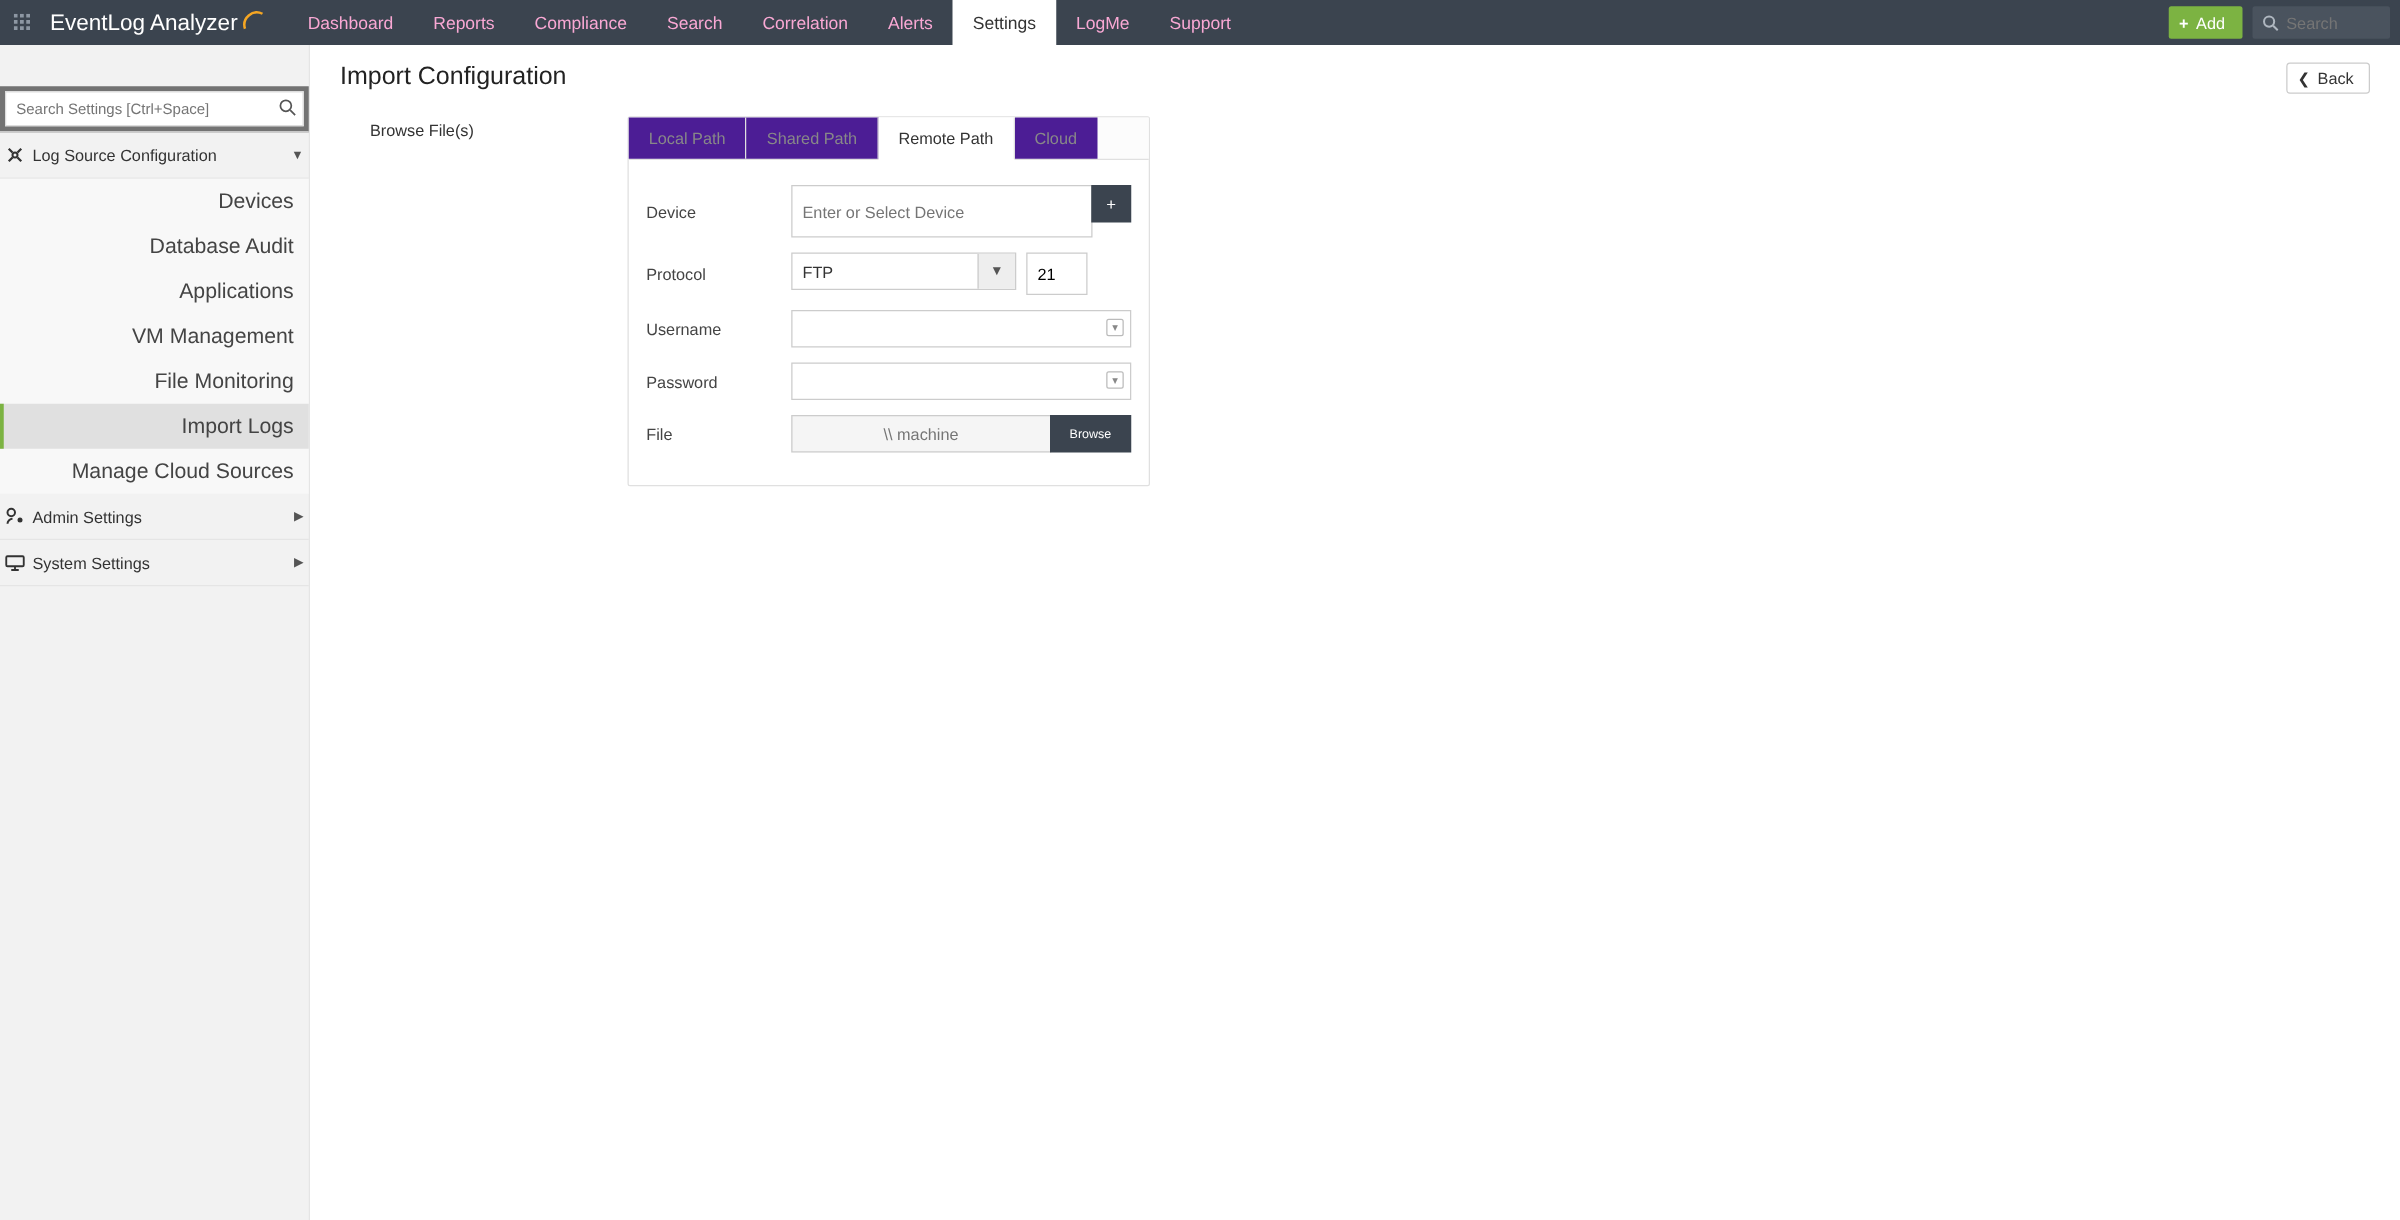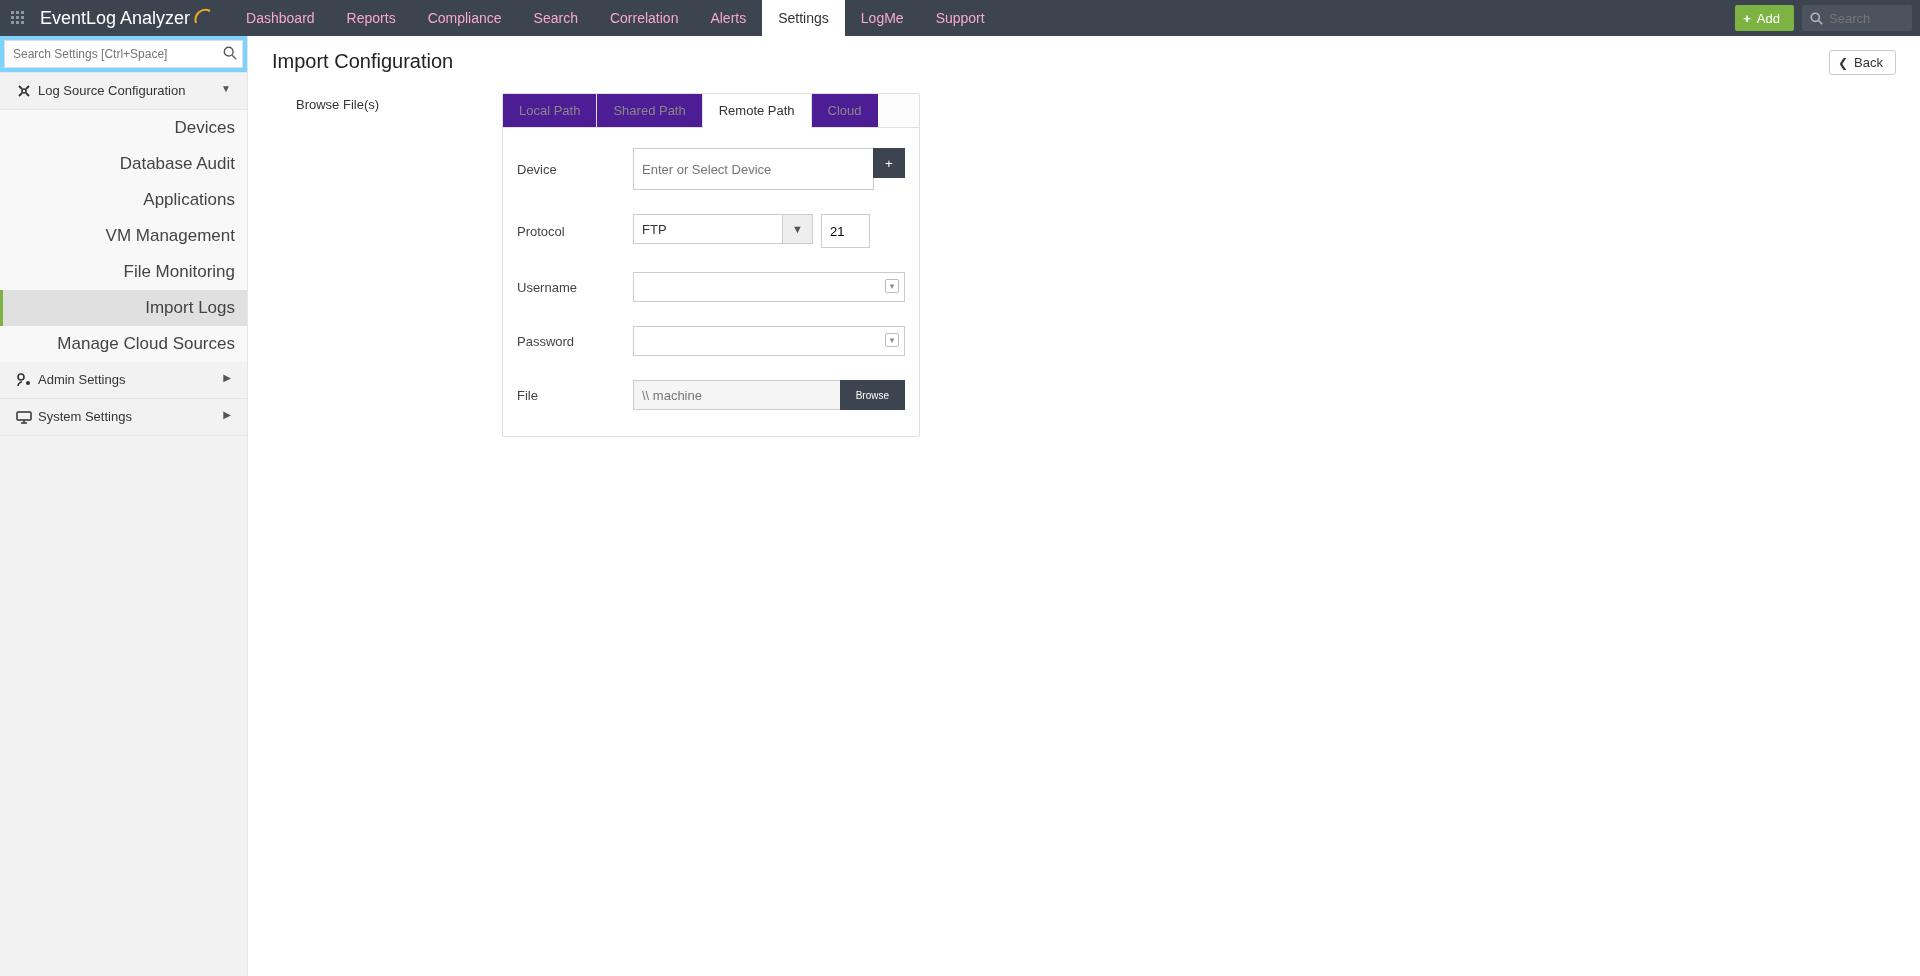--- a/index.html
+++ b/index.html
@@ -14,27 +14,27 @@
 .nav-item.active { background: #fff; color: #333; }
 .topbar-spacer { flex: 1; }
 .add-btn { background: #7cb342; color: #fff; border: none; height: 26px; padding: 0 14px 0 8px; margin: 5px 6px; display: flex; align-items: center; font-size: 13px; cursor: pointer; border-radius: 2px; }
 .add-btn .plus { margin-right: 6px; font-weight: bold; }
 .topsearch { background: #4a535e; height: 26px; margin: 5px 8px 5px 2px; display: flex; align-items: center; padding: 0 8px; width: 110px; border-radius: 2px; }
 .topsearch input { background: transparent; border: none; color: #c9d1d9; font-size: 13px; width: 70px; outline: none; }
 .topsearch svg { fill: #aeb6bf; margin-right: 6px; }
 
 .layout { display: flex; height: calc(100vh - 36px); }
 .sidebar { width: 248px; background: #f2f2f2; border-right: 1px solid #e5e5e5; display: flex; flex-direction: column; }
-.sidesearch-wrap { padding: 4px; border-bottom: 1px solid #e5e5e5; background:#7dd3fc;}
+.sidesearch-wrap { padding: 4px; border-bottom: 1px solid #e5e5e5; background:#737373;margin-top:33px;}
 .sidesearch { position: relative; }
 .sidesearch input { width: 100%; height: 28px; border: 1px solid #ddd; padding: 0 28px 0 8px; font-size: 12px; color: #555; background:#fff; }
 .sidesearch .sicon { position: absolute; right: 6px; top: 6px; }
 
 .accordion { }
-.acc-header { display: flex; padding: 10px 16px; border-bottom: 1px solid #e5e5e5; cursor: pointer; color:#333; font-size:13px; }
+.acc-header { display: flex; align-items: center; padding: 10px 4px; border-bottom: 1px solid #e5e5e5; cursor: pointer; color:#333; font-size:13px; }
 .acc-header .hicon { width: 22px; display:flex; align-items:center; }
 .acc-header .label { flex: 1; font-weight: 500; }
 .acc-header .chev { font-size: 10px; color:#555; }
 .acc-body { background: #f8f8f8; }
 .acc-item { padding: 8px 12px 8px 30px; font-size: 17px; color: #444; cursor: pointer; text-align: right; }
 .acc-item.active { background: #e0e0e0; border-left: 3px solid #7cb342; padding-left: 27px; }
 
 .main { flex: 1; padding: 14px 24px; position: relative; overflow:auto;}
 .page-head { display: flex; align-items: flex-start; }
 .page-title { font-size: 20px; color: #222; font-weight: 500; }
@@ -44,21 +44,21 @@
 
 .content-row { display: flex; margin-top: 18px; }
 .left-col { width: 230px; padding-top: 4px; }
 .left-col .step-label { font-size: 13px; color: #333; padding-left: 24px;}
 .form-card { width: 418px; border: 1px solid #e0e0e0; border-radius: 2px; }
 .tabs { display: flex; border-bottom: 1px solid #e0e0e0; background:#fcfcfc;}
 .tab { padding: 9px 16px; font-size: 13px; color: #888; cursor: pointer; border-right: 1px solid #e0e0e0; background:#4c1d95;}
 .tab:last-child { border-right: none; }
 .tab.active { color: #333; background: #fff; border-bottom: 1px solid #fff; margin-bottom:-1px;}
 .form-body { padding: 20px 14px 26px 14px; }
-.frow { display: flex; align-items: center; margin-bottom: 24px; }
+.frow { display: flex; align-items: center; margin-bottom: 12px; }
 .frow .lbl { width: 116px; font-size: 13px; color: #444; }
 .frow .ctrl { flex: 1; display: flex; align-items: stretch; }
 .txt-input { border: 1px solid #ccc; height: 30px; padding: 0 8px; font-size: 13px; width: 100%; background:#fff;}
 .txt-input.ro { background:#f5f5f5; color:#888;}
 .device-input { border: 1px solid #ccc; height: 42px; padding: 0 8px; font-size: 13px; flex:1; }
 .sq-btn { width: 32px; height: 30px; background: #3b444f; color:#fff; border:none; display:flex; align-items:center; justify-content:center; cursor:pointer; margin-left:-1px;}
 .proto-select { display:flex; border:1px solid #ccc; height:30px;justify-content:center; }
 .proto-select .pval { width: 148px; padding: 0 8px; display:flex; align-items:center; font-size:13px;}
 .proto-select .pdd  { width: 30px; background:#eee; border-left:1px solid #ccc; display:flex; align-items:center; justify-content:center; cursor:pointer; font-size:11px; color:#555;}
 .port-input { width: 49px; border:1px solid #ccc; height:30px; margin-left: 8px; padding: 16px 8px; font-size:13px; text-align:left;}
@@ -229,21 +229,21 @@
             <div class="ctrl">
               <div class="input-ic-wrap">
                 <input class="txt-input" type="password" value="" style="">
                 <span class="hint-ic">▾</span>
               </div>
             </div>
           </div>
           <div class="frow" style="margin-bottom:0">
             <div class="lbl">File</div>
             <div class="ctrl">
-              <input class="txt-input ro" type="text" readonly="" style="flex: 1 1 0%;" placeholder="\\ machine">
+              <input class="txt-input ro" type="text" readonly="" style="flex: 1 1 0%; text-align: center;" placeholder="\\ machine">
               <button class="browse-btn">
                 <span>Browse</span>
               </button>
             </div>
           </div>
         </div>
       </div>
     </div>
   </div>
 </div>

